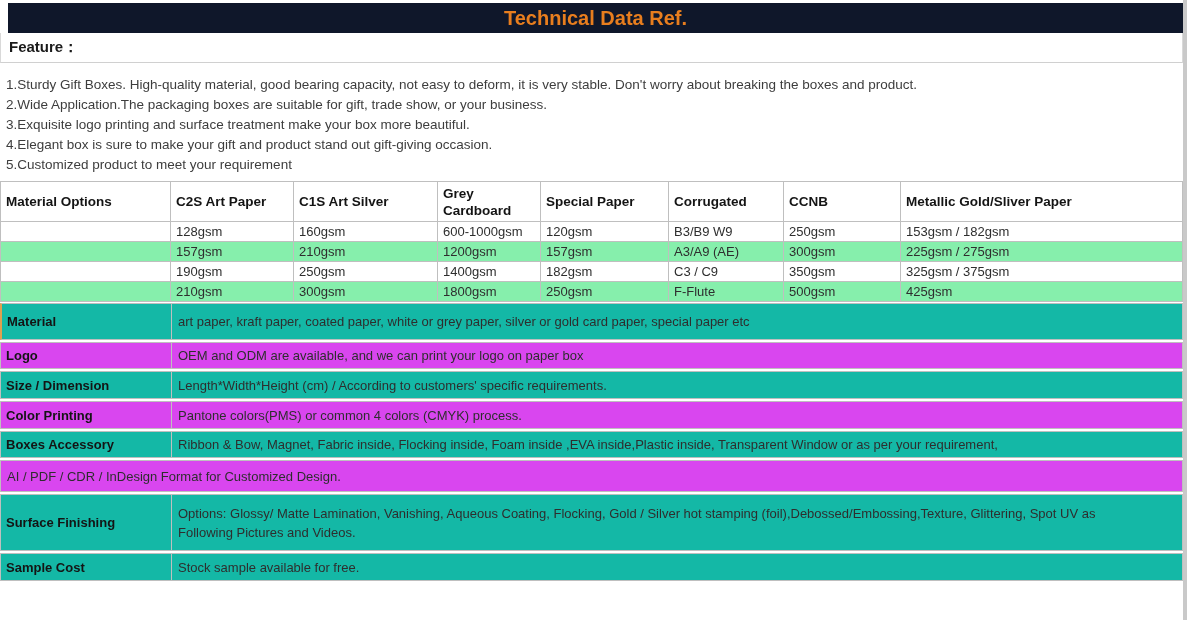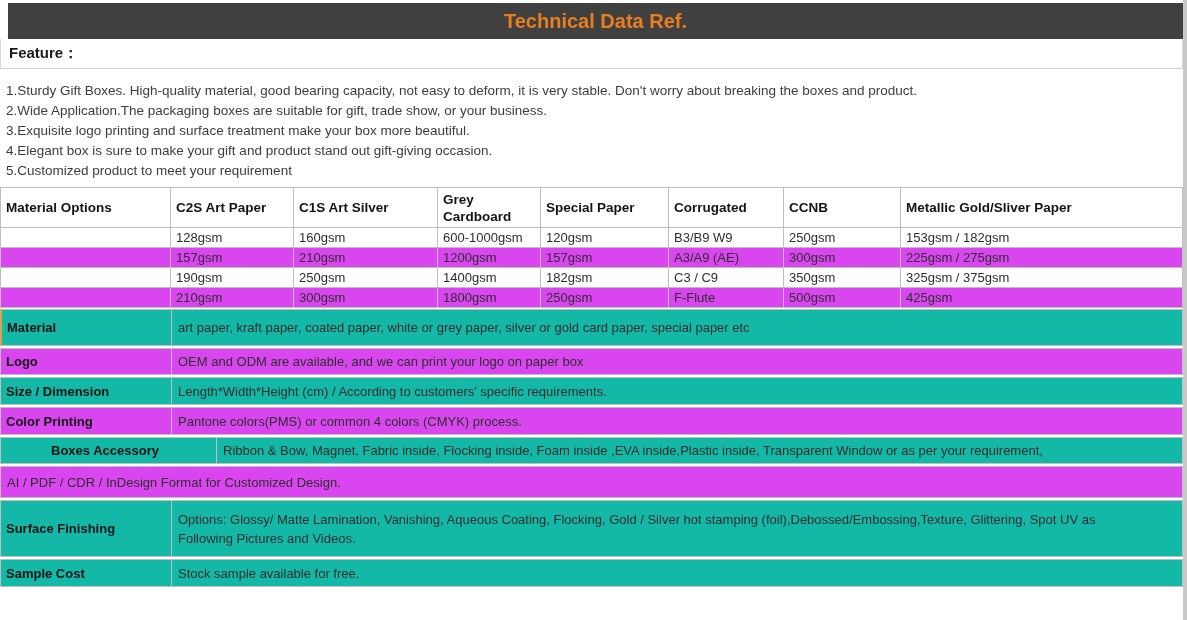--- a/index.html
+++ b/index.html
@@ -12,22 +12,22 @@
     position: relative;
     width: 1183px;
     height: 620px;
     background: #ffffff;
     overflow: hidden;
   }
   
   .title-bar {
     margin: 3px 0 0 8px;
     width: 1175px;
-    height: 36px;
-    background: #404040;
+    height: 30px;
+    background: #0f172a;
     display: flex;
     align-items: center;
     justify-content: center;
   }
   .title-bar .title {
     color: #e87e1e;
     font-size: 20px;
     font-weight: bold;
   }
   
@@ -79,21 +79,21 @@
     overflow: hidden;
   }
   table.materials th {
     height: 39px;
     font-size: 13.5px;
     font-weight: bold;
     color: #141414;
     line-height: 17px;
   }
   table.materials td { height: 19px; line-height: 19px; white-space: nowrap; }
-  table.materials tr.alt td { background: #d946ef; }
+  table.materials tr.alt td { background: #86efac; }
   
   .spec-rows { margin-top: 1px; }
   .spec-row {
     box-sizing: border-box;
     width: 1183px;
     border: 1px solid #bfbfbf;
     display: flex;
     align-items: stretch;
     background: #14b8a6;
   }
@@ -117,21 +117,21 @@
     align-items: center;
     padding: 3px 60px 3px 6px;
     font-size: 13px;
     color: #2e2e2e;
     line-height: 19px;
   }
   .spec-row:nth-child(1) { min-height: 37px; }
   .spec-row:nth-child(2) { min-height: 21px; }
   .spec-row:nth-child(3) { min-height: 28px; }
   .spec-row:nth-child(4) { min-height: 28px; }
-  .spec-row:nth-child(5) { min-height: 27px; padding-left: 45px; }
+  .spec-row:nth-child(5) { min-height: 27px; }
   .spec-row:nth-child(6) { min-height: 32px; }
   .spec-row:nth-child(7) { min-height: 57px; }
   .spec-row:nth-child(8) { min-height: 28px; }
   .spec-row:nth-child(9) { min-height: 36px; }
 </style>
 </head>
 <body>
 
 <div class="page">
 

